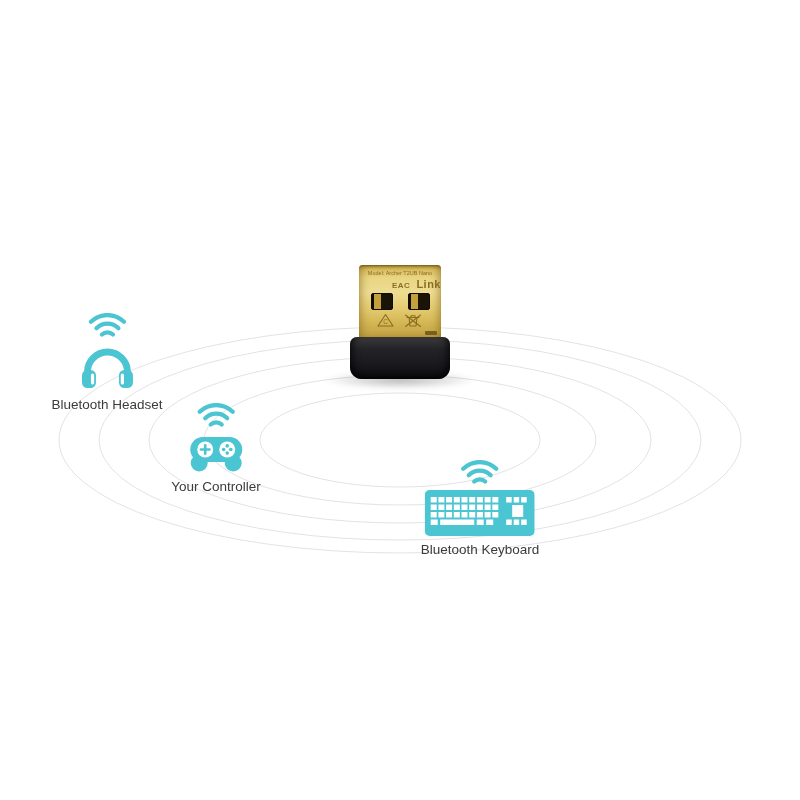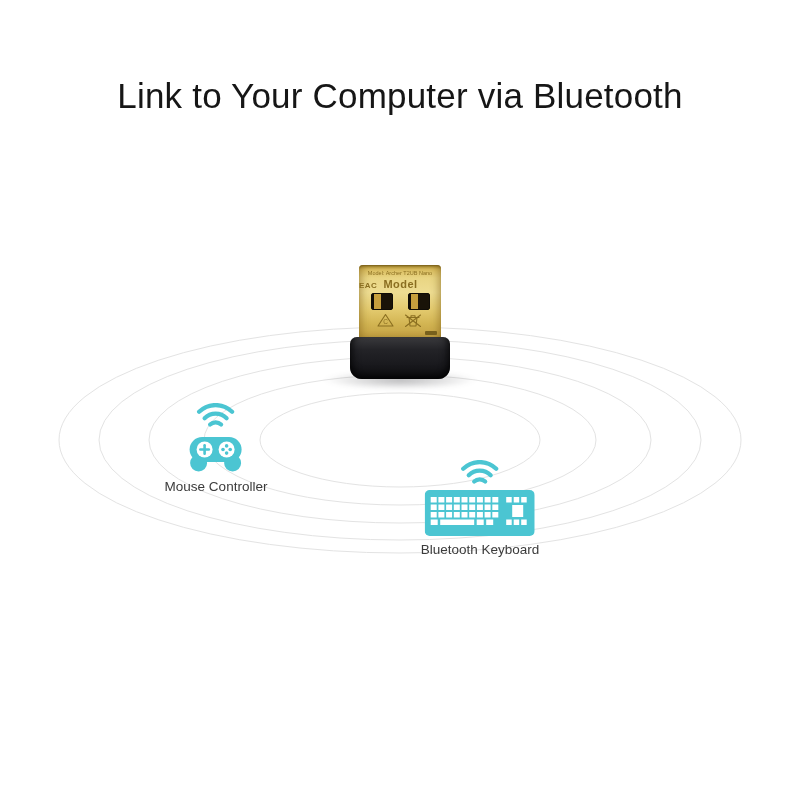--- a/index.html
+++ b/index.html
@@ -48,21 +48,21 @@
     box-shadow:inset 6px 0 8px -4px rgba(120,90,20,.55),
                inset -6px 0 8px -4px rgba(120,90,20,.55),
                inset 0 2px 2px -1px rgba(90,65,10,.6);
     z-index:2;
   }
   .usb-model{
     margin-top:5px;text-align:center;font-size:6px;line-height:7px;
     color:#8a6e20;white-space:nowrap;transform:scale(.92);
   }
   .usb-marks{
-    display:flex;justify-content:flex-start;align-items:baseline;gap:6px;
+    display:flex;justify-content:flex-end;align-items:baseline;gap:6px;
     color:#8a6e20;margin-top:1px;
   }
   .usb-eac{font-size:8px;font-weight:700;letter-spacing:.5px;}
   .usb-rohs{font-size:11px;font-weight:700;letter-spacing:.5px;}
   .usb-slots{display:flex;justify-content:center;gap:15px;margin-top:3px;}
   .usb-slot{
     width:22px;height:17px;border:1px solid #0f0c06;border-radius:2px;
     background:linear-gradient(90deg,#0f0c06 0 12%,#c69f3d 12% 45%,#191308 45% 100%);
   }
   .usb-regs{display:block;margin:3px auto 0;}
@@ -80,57 +80,71 @@
     width:160px;height:20px;z-index:1;
     background:radial-gradient(ellipse at center,rgba(40,40,45,.32) 0%,rgba(40,40,45,0) 68%);
     filter:blur(2px);
   }
 </style>
 </head>
 <body>
 
 <div class="stage">
 
-  <h1 class="title">Link to Your Computer via Bluetooth</h1>
 
   <svg class="ripples" width="800" height="800" viewBox="0 0 800 800">
     <g fill="none" stroke="var(--ripple)" stroke-width="1">
       <ellipse cx="400" cy="440" rx="140" ry="47"></ellipse>
       <ellipse cx="400" cy="440" rx="196" ry="65"></ellipse>
       <ellipse cx="400" cy="440" rx="251" ry="83"></ellipse>
       <ellipse cx="400" cy="440" rx="301" ry="100"></ellipse>
       <ellipse cx="400" cy="440" rx="341" ry="113"></ellipse>
     </g>
   </svg>
 
   <div class="adapter">
     <div class="usb-gold">
       <div class="usb-model">Model: Archer T2UB Nano</div>
       <div class="usb-marks">
         <span class="usb-eac">EAC</span>
-        <span class="usb-rohs">Model</span>
+        <span class="usb-rohs">Link</span>
       </div>
       <div class="usb-slots">
         <span class="usb-slot"></span>
         <span class="usb-slot"></span>
       </div>
       <svg class="usb-regs" width="46" height="15" viewBox="0 0 46 15">
         <g fill="none" stroke="#8a6e20" stroke-width="1.1" stroke-linejoin="round" stroke-linecap="round">
           <path d="M8.5 1.5 L16 13 H1 Z"></path>
           <path d="M30 4.5 h12 M32 4.5 l1 8.5 h6 l1-8.5 M34 4.5 v-1.7 h4 v1.7"></path>
           <path d="M28.5 2 L43.5 13.5 M43.5 2 L28.5 13.5"></path>
         </g>
         <text x="8.5" y="11.2" font-size="6.5" text-anchor="middle" fill="#8a6e20" font-family="Liberation Sans, sans-serif">C</text>
       </svg>
       <span class="usb-bar"></span>
     </div>
     <div class="usb-body"></div>
     <div class="adapter-shadow"></div>
   </div>
 
+  <div class="device" style="left:107px;top:313px">
+    <svg class="waves" width="44" height="26" viewBox="0 0 44 26" fill="none" stroke="var(--teal)" stroke-width="4.2" stroke-linecap="round">
+      <path d="M16.5 21.5 a 8 8 0 0 1 11 0"></path>
+      <path d="M11 15.2 a 15.5 15.5 0 0 1 22 0"></path>
+      <path d="M5.5 8.8 a 23.5 23.5 0 0 1 33 0"></path>
+    </svg>
+    <svg class="icon" width="58" height="48" viewBox="0 0 58 48">
+      <path d="M9 36 v-7 a 20 20 0 0 1 40 0 v7" fill="none" stroke="var(--teal)" stroke-width="7" stroke-linecap="round"></path>
+      <rect x="3.5" y="27" width="14" height="18" rx="5.5" fill="var(--teal)"></rect>
+      <rect x="40.5" y="27" width="14" height="18" rx="5.5" fill="var(--teal)"></rect>
+      <rect x="12.5" y="30.5" width="3.2" height="11" rx="1.6" fill="#fff"></rect>
+      <rect x="42.3" y="30.5" width="3.2" height="11" rx="1.6" fill="#fff"></rect>
+    </svg>
+    <div class="label">Bluetooth Headset</div>
+  </div>
 
   <div class="device" style="left:216px;top:403px">
     <svg class="waves" width="44" height="26" viewBox="0 0 44 26" fill="none" stroke="var(--teal)" stroke-width="4.2" stroke-linecap="round">
       <path d="M16.5 21.5 a 8 8 0 0 1 11 0"></path>
       <path d="M11 15.2 a 15.5 15.5 0 0 1 22 0"></path>
       <path d="M5.5 8.8 a 23.5 23.5 0 0 1 33 0"></path>
     </svg>
     <svg class="icon" width="56" height="40" viewBox="0 0 56 40">
       <g fill="var(--teal)">
         <rect x="2" y="4" width="52" height="25" rx="12.5"></rect>
@@ -141,21 +155,21 @@
       <circle cx="39" cy="16.5" r="8" fill="#fff"></circle>
       <g fill="var(--teal)">
         <rect x="15.7" y="11" width="2.6" height="11" rx="1.2"></rect>
         <rect x="11.5" y="15.2" width="11" height="2.6" rx="1.2"></rect>
         <circle cx="39" cy="12.9" r="1.8"></circle>
         <circle cx="39" cy="20.1" r="1.8"></circle>
         <circle cx="35.4" cy="16.5" r="1.8"></circle>
         <circle cx="42.6" cy="16.5" r="1.8"></circle>
       </g>
     </svg>
-    <div class="label">Mouse Controller</div>
+    <div class="label">Your Controller</div>
   </div>
 
 
   <div class="device" style="left:480px;top:460px">
     <svg class="waves" width="44" height="26" viewBox="0 0 44 26" fill="none" stroke="var(--teal)" stroke-width="4.2" stroke-linecap="round">
       <path d="M16.5 21.5 a 8 8 0 0 1 11 0"></path>
       <path d="M11 15.2 a 15.5 15.5 0 0 1 22 0"></path>
       <path d="M5.5 8.8 a 23.5 23.5 0 0 1 33 0"></path>
     </svg>
     <svg class="icon" width="110" height="46" viewBox="0 0 110 46">

